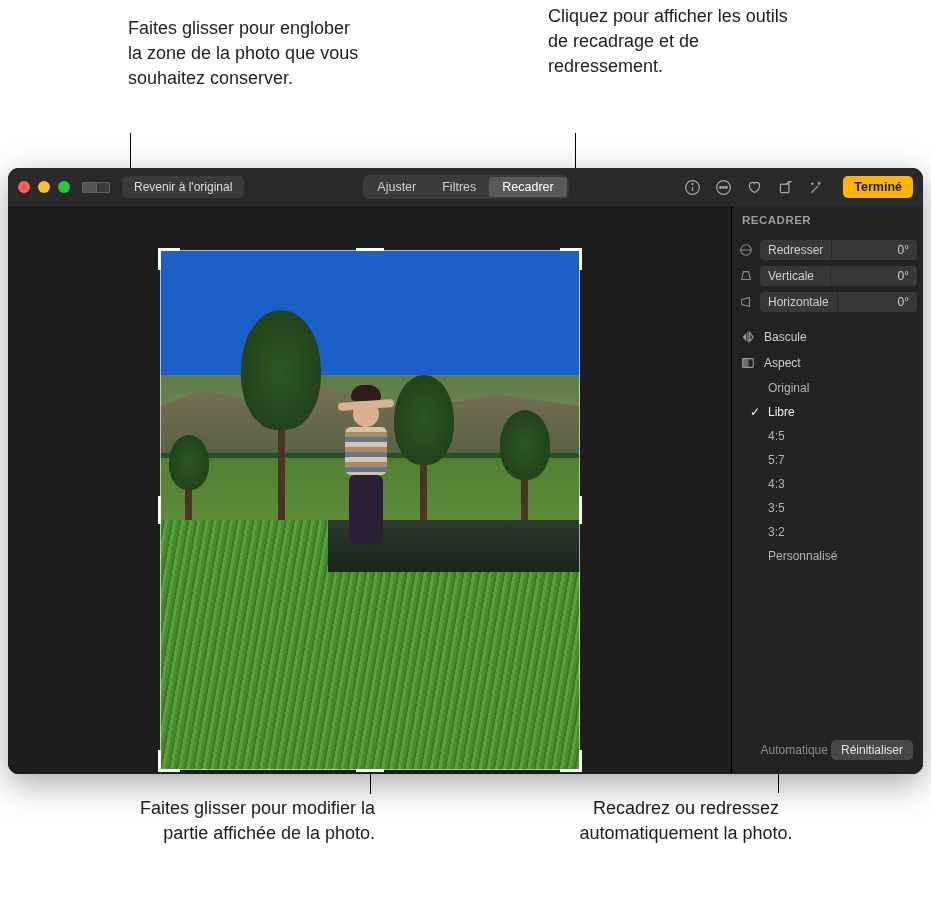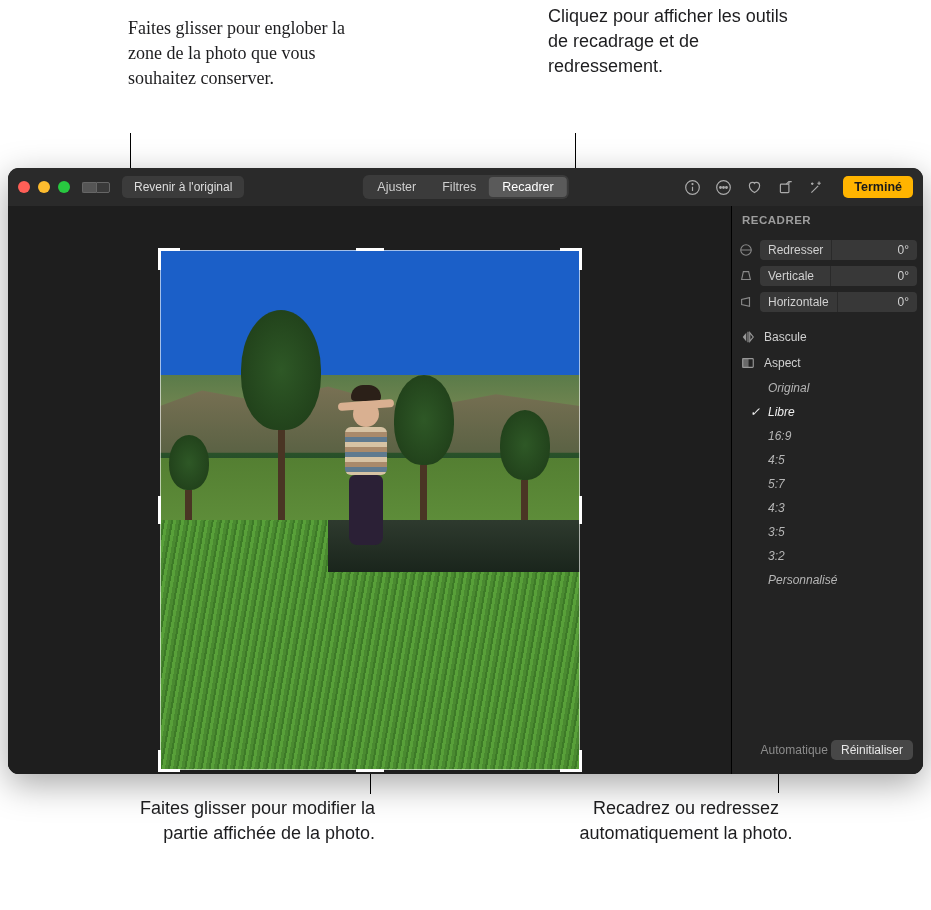--- a/index.html
+++ b/index.html
@@ -230,40 +230,40 @@
   .section-row{
     display:flex; align-items:center; gap:8px; padding:6px 8px; color:#d0d0d0;
   }
   .section-row .icon{ width:16px; color:#999; display:flex; justify-content:center;}
   .aspect-list{
     padding-left:36px;
     display:flex; flex-direction:column;
     font-size:12px;
   }
   .aspect-item{
-    padding:5px 0; color:#b5b5b5; position:relative;font-style:italic;
+    padding:5px 0; color:#b5b5b5; position:relative;
   }
   .aspect-item.sel{ color:#eee; }
   .aspect-item.sel::before{
     content:"✓"; position:absolute; left:-18px; color:#eee; font-size:12px;
   }
   .sidebar-footer{
     margin-top:auto; display:flex; gap:3px; padding:10px 10px 14px; align-items:center; justify-content:flex-end;
   }
   .footer-btn-ghost{
     color:#8c8c8c; font-size:12px;
   }
   .footer-btn{
     background:#474747; color:#e6e6e6; border-radius:5px; padding:3px 10px; font-size:12px;
   }
 </style>
 </head>
 <body>
 
-<div class="callout" style="top:16px; left:128px; width:240px;font-family:Liberation Serif, serif;">Faites glisser pour englober la zone de la photo que vous souhaitez conserver.</div>
+<div class="callout" style="top:16px; left:128px; width:240px;">Faites glisser pour englober la zone de la photo que vous souhaitez conserver.</div>
 <div class="callout-line v" style="top:133px; left:130px; height:77px;"></div>
 
 <div class="callout" style="top:4px; left:548px; width:250px;">Cliquez pour afficher les outils de recadrage et de redressement.</div>
 <div class="callout-line v" style="top:133px; left:575px; height:40px;"></div>
 
 <div class="callout" style="top:796px; left:130px; width:245px; text-align:right;">Faites glisser pour modifier la partie affichée de la photo.</div>
 <div class="callout-line v" style="top:732px; left:370px; height:62px;"></div>
 
 <div class="callout" style="top:796px; left:546px; width:280px; text-align:center;">Recadrez ou redressez automatiquement la photo.</div>
 <div class="callout-line v" style="top:763px; left:778px; height:30px;"></div>
@@ -409,21 +409,20 @@
           <svg width="14" height="14" viewBox="0 0 16 16" fill="none" stroke="currentColor" stroke-width="1.3">
               <rect x="2" y="3" width="12" height="10" rx="1"></rect>
               <rect x="2" y="3" width="6" height="10" fill="currentColor" opacity="0.6"></rect>
             </svg>
         </span>
         <span>Aspect</span>
       </div>
       <div class="aspect-list">
         <div class="aspect-item">Original</div>
         <div class="aspect-item sel">Libre</div>
-        <div class="aspect-item">16:9</div>
         <div class="aspect-item">4:5</div>
         <div class="aspect-item">5:7</div>
         <div class="aspect-item">4:3</div>
         <div class="aspect-item">3:5</div>
         <div class="aspect-item">3:2</div>
         <div class="aspect-item">Personnalisé</div>
       </div>
 
       <div class="sidebar-footer">
         <span class="footer-btn-ghost">Automatique</span>

